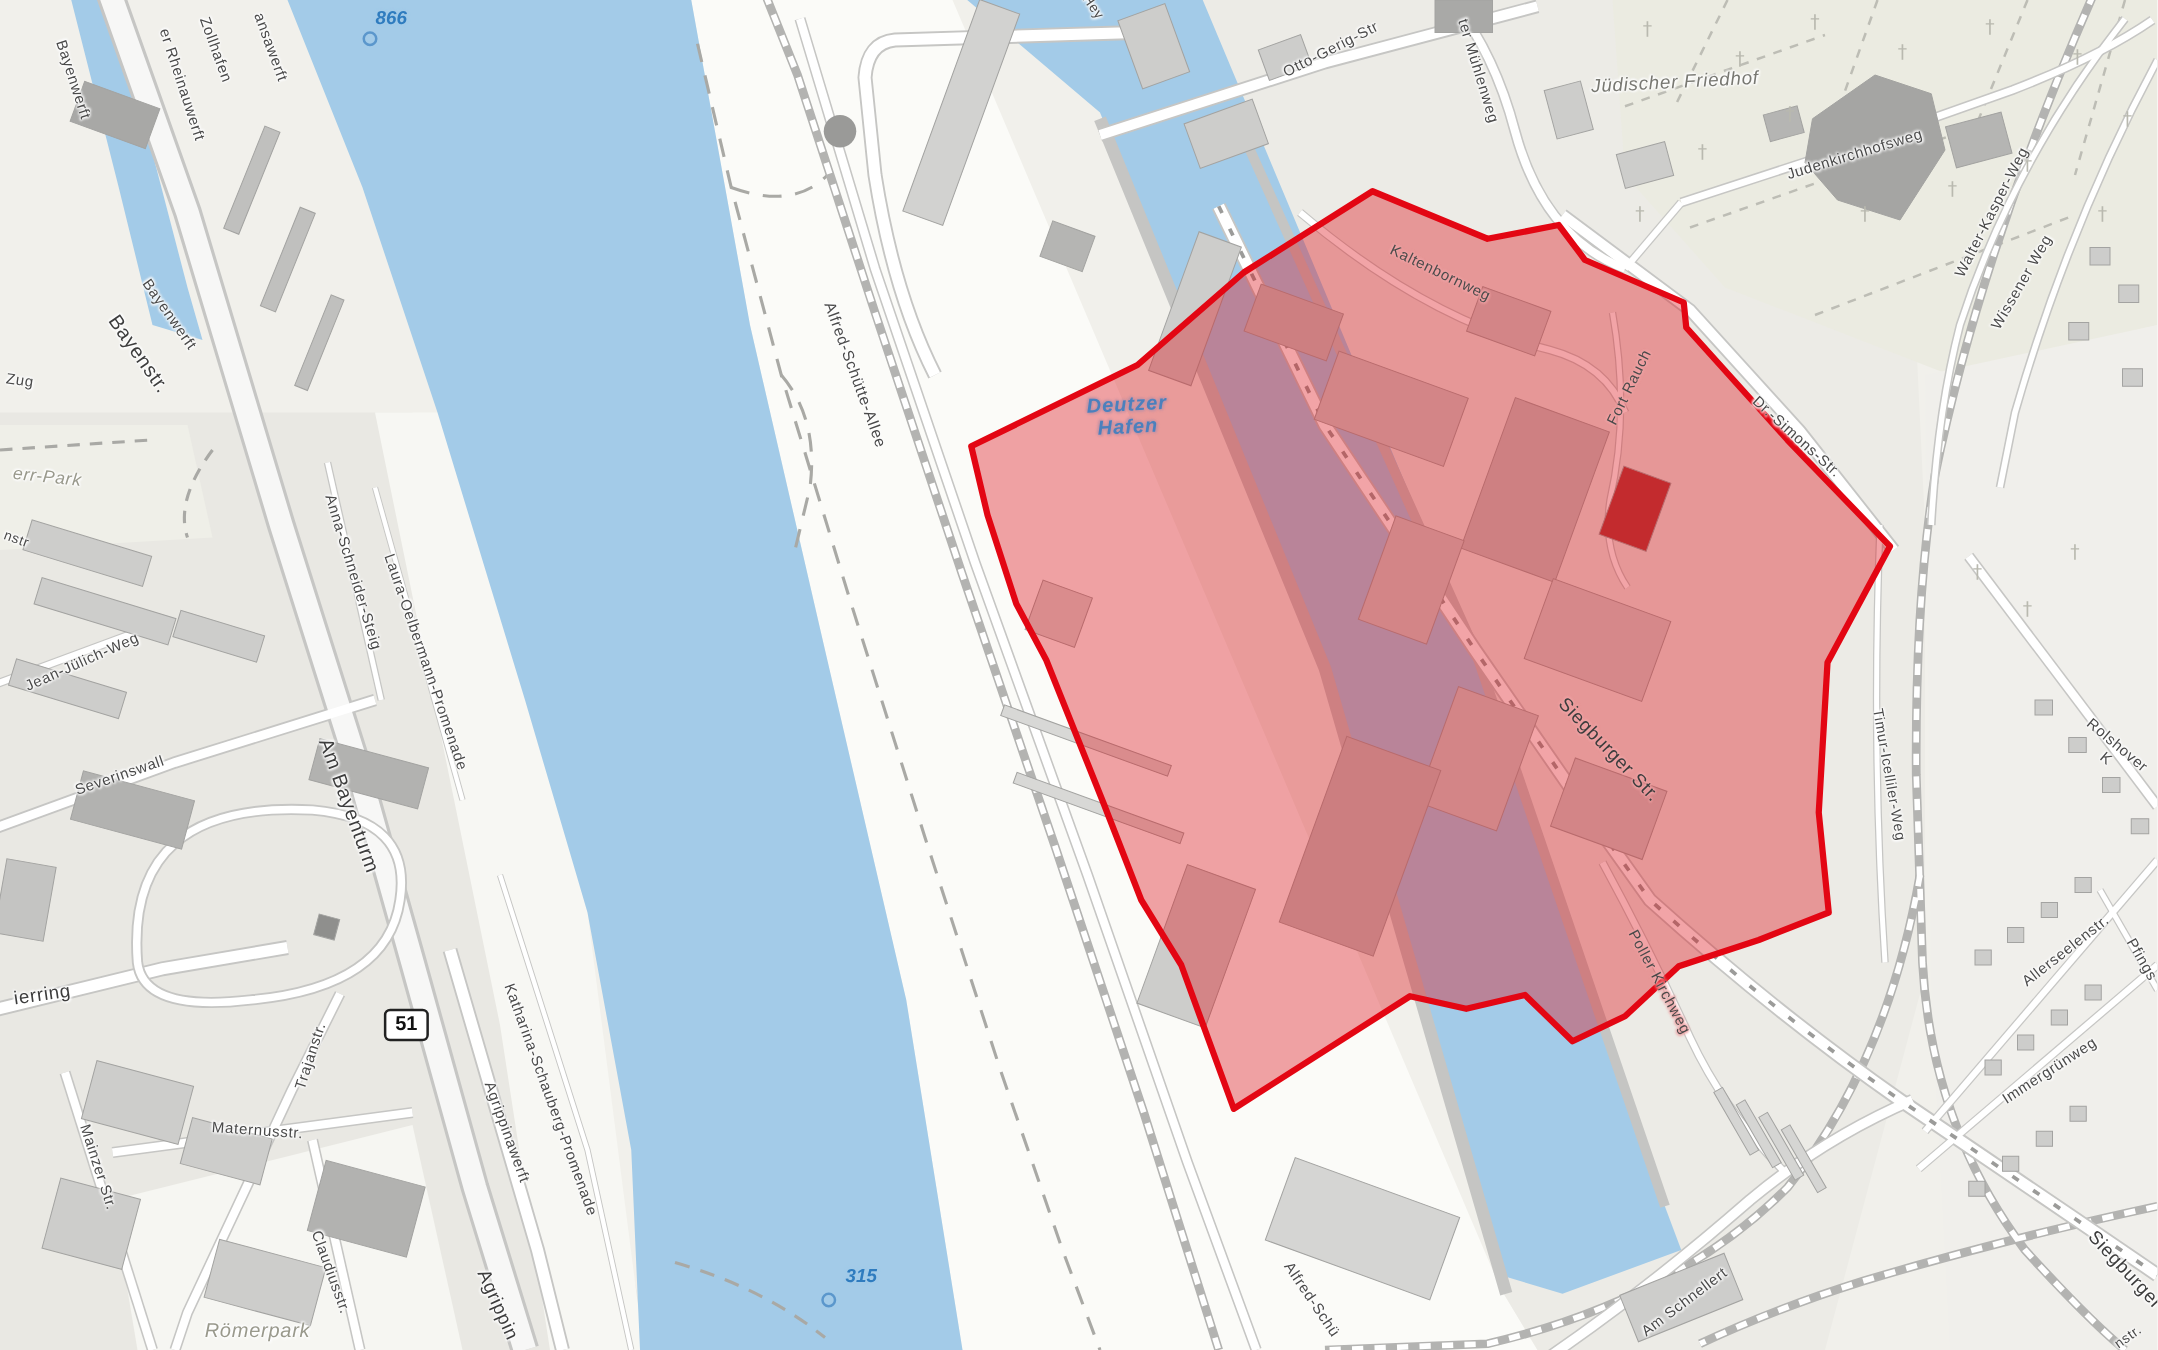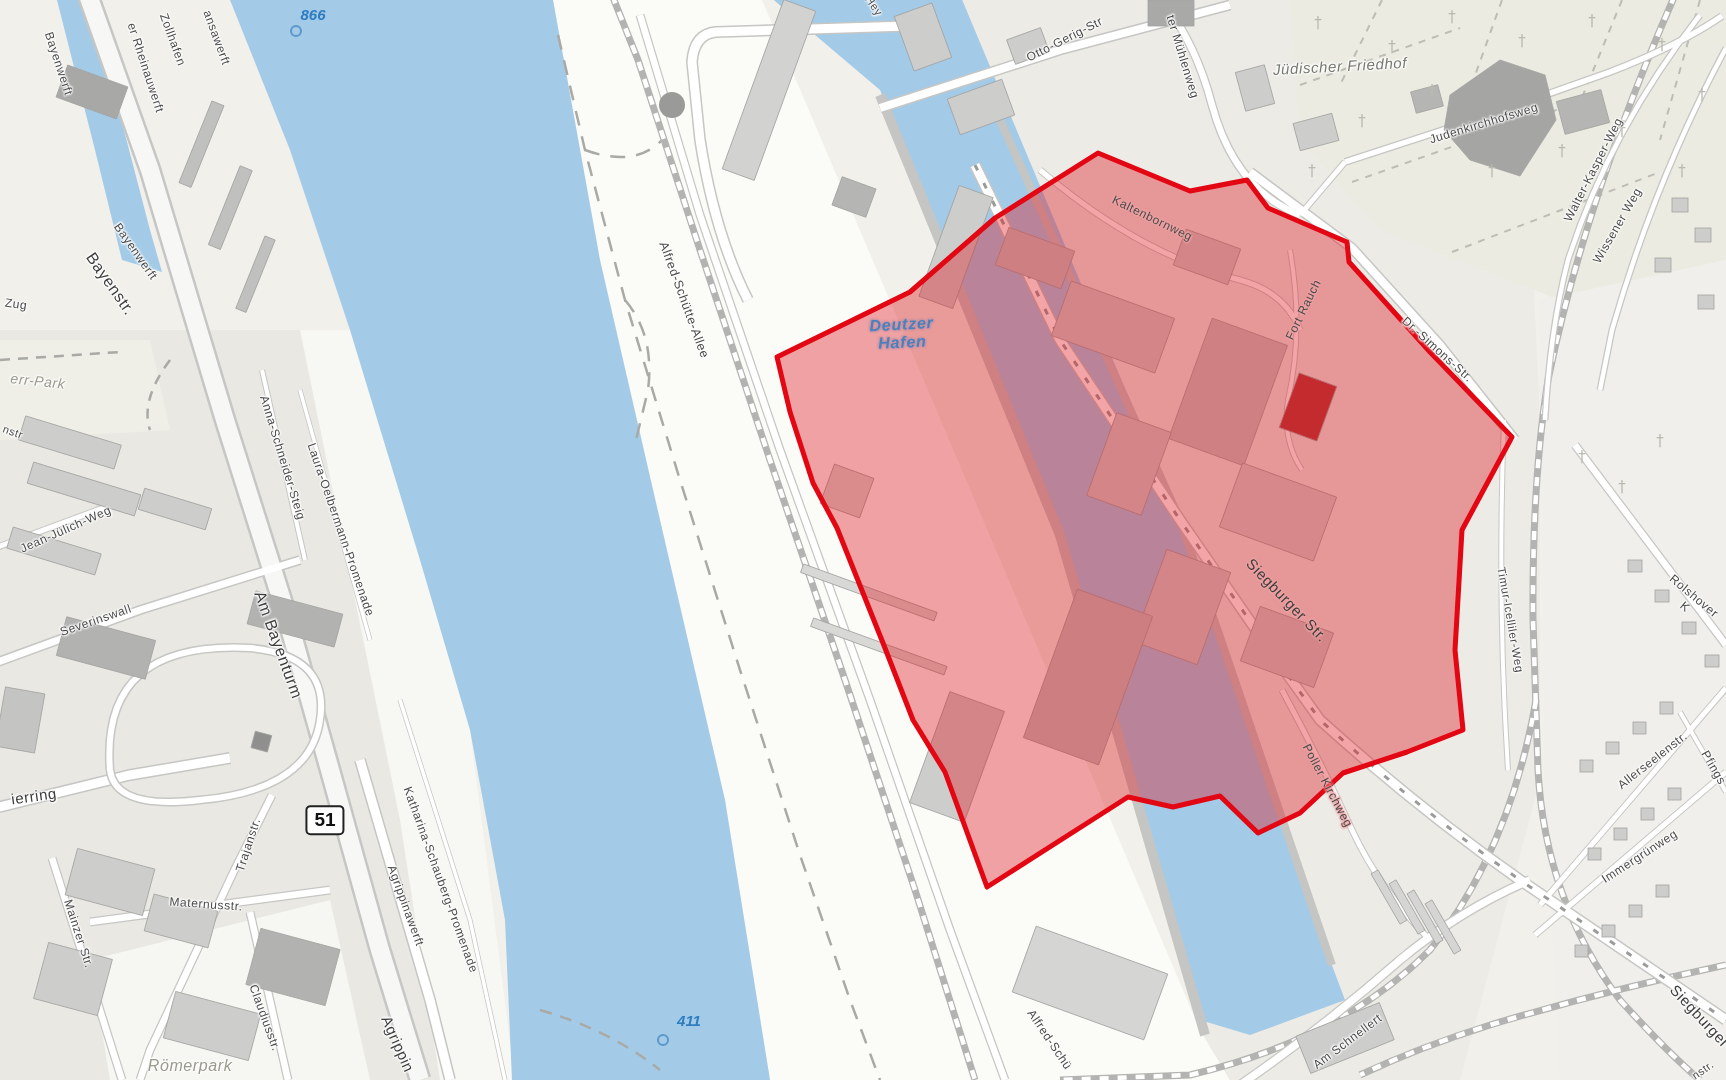--- a/index.html
+++ b/index.html
@@ -24,21 +24,21 @@
   .kind-cemetery{color:#787872;font-style:italic;}
   .kind-water{color:#4b80bd;font-style:italic;font-weight:bold;letter-spacing:.8px;}
   .kind-km{color:#2f7cbf;font-style:italic;font-weight:bold;letter-spacing:0;}
   .km-ring{
     position:absolute;width:8px;height:8px;border:2px solid #5b97cc;border-radius:50%;
     transform:translate(-50%,-50%);background:transparent;
   }
   #route-badge{
     position:absolute;transform:translate(-50%,-50%);
     background:#ffffff;border:2.5px solid #222;border-radius:5px;
-    font-weight:bold;font-size:19px;color:#111;padding:1px 7px;line-height:1.25;
+    font-weight:bold;font-size:16px;color:#111;padding:1px 7px;line-height:1.25;
   }
 </style>
 </head>
 <body>
 
 <div id="map">
   <svg width="1726" height="1080" viewBox="0 0 1726 1080">
 
     <g>
       <rect x="0" y="0" width="1726" height="1080" fill="#f1f0eb"></rect>
@@ -298,21 +298,21 @@
       <div class="map-label kind-street halo-white" style="left: 66px; top: 530px; font-size: 12px; transform: translate(-50%, -50%) rotate(-24deg);">Jean-Jülich-Weg</div>
       <div class="map-label kind-street halo-white" style="left: 96px; top: 621px; font-size: 12px; transform: translate(-50%, -50%) rotate(-19deg);">Severinswall</div>
       <div class="map-label kind-street halo-white" style="left: 282px; top: 458px; font-size: 12px; transform: translate(-50%, -50%) rotate(73deg);">Anna-Schneider-Steig</div>
       <div class="map-label kind-street halo-white" style="left: 340px; top: 530px; font-size: 12px; transform: translate(-50%, -50%) rotate(71deg);">Laura-Oelbermann-Promenade</div>
       <div class="map-label kind-major halo-white" style="left: 278px; top: 645px; font-size: 16px; transform: translate(-50%, -50%) rotate(70deg);">Am Bayenturm</div>
       <div class="map-label kind-major halo-white" style="left: 34px; top: 796px; font-size: 15px; transform: translate(-50%, -50%) rotate(-8deg);">ierring</div>
       <div class="map-label kind-street halo-white" style="left: 249px; top: 845px; font-size: 12px; transform: translate(-50%, -50%) rotate(-72deg);">Trajanstr.</div>
       <div class="map-label kind-street halo-white" style="left: 206px; top: 905px; font-size: 12px; transform: translate(-50%, -50%) rotate(4deg);">Maternusstr.</div>
       <div class="map-label kind-street halo-white" style="left: 78px; top: 934px; font-size: 12px; transform: translate(-50%, -50%) rotate(72deg);">Mainzer Str.</div>
       <div class="map-label kind-street halo-white" style="left: 264px; top: 1018px; font-size: 12px; transform: translate(-50%, -50%) rotate(70deg);">Claudiusstr.</div>
-      <div class="map-label kind-park halo-white" style="left: 190px; top: 1066px; font-size: 16px; transform: translate(-50%, -50%) rotate(0deg);">Römerpark</div>
+      <div class="map-label kind-park halo-white" style="left: 206px; top: 1066px; font-size: 16px; transform: translate(-50%, -50%) rotate(0deg);">Römerpark</div>
       <div class="map-label kind-street halo-white" style="left: 405px; top: 906px; font-size: 12px; transform: translate(-50%, -50%) rotate(70deg);">Agrippinawerft</div>
       <div class="map-label kind-street halo-white" style="left: 440px; top: 880px; font-size: 12px; transform: translate(-50%, -50%) rotate(70deg);">Katharina-Schauberg-Promenade</div>
       <div class="map-label kind-major halo-white" style="left: 398px; top: 1044px; font-size: 15px; transform: translate(-50%, -50%) rotate(66deg);">Agrippin</div>
       <div class="map-label kind-street halo-white" style="left: 684px; top: 300px; font-size: 12.5px; transform: translate(-50%, -50%) rotate(70deg);">Alfred-Schütte-Allee</div>
       <div class="map-label kind-street halo-white" style="left: 1049px; top: 1040px; font-size: 12px; transform: translate(-50%, -50%) rotate(56deg);">Alfred-Schü</div>
       <div class="map-label kind-street halo-white" style="left: 1348px; top: 1042px; font-size: 12px; transform: translate(-50%, -50%) rotate(-37deg);">Am Schnellert</div>
       <div class="map-label kind-street halo-white" style="left: 1640px; top: 857px; font-size: 12px; transform: translate(-50%, -50%) rotate(-33deg);">Immergrünweg</div>
       <div class="map-label kind-street halo-white" style="left: 1653px; top: 761px; font-size: 12px; transform: translate(-50%, -50%) rotate(-38deg);">Allerseelenstr.</div>
       <div class="map-label kind-street halo-white" style="left: 1713px; top: 768px; font-size: 12px; transform: translate(-50%, -50%) rotate(60deg);">Pfings</div>
       <div class="map-label kind-street halo-white" style="left: 1689px; top: 602px; font-size: 12px; transform: translate(-50%, -50%) rotate(40deg);">Rolshover K</div>
@@ -328,18 +328,18 @@
 Hafen</div>
       <div class="map-label kind-cemetery halo-white" style="left: 1340px; top: 66px; font-size: 15px; transform: translate(-50%, -50%) rotate(-3deg);">Jüdischer Friedhof</div>
       <div class="map-label kind-street halo-white" style="left: 1484px; top: 124px; font-size: 12px; transform: translate(-50%, -50%) rotate(-17deg);">Judenkirchhofsweg</div>
       <div class="map-label kind-street halo-white" style="left: 1594px; top: 170px; font-size: 12px; transform: translate(-50%, -50%) rotate(-63deg);">Walter-Kasper-Weg</div>
       <div class="map-label kind-street halo-white" style="left: 1618px; top: 226px; font-size: 12px; transform: translate(-50%, -50%) rotate(-60deg);">Wissener Weg</div>
       <div class="map-label kind-street halo-white" style="left: 1065px; top: 40px; font-size: 12px; transform: translate(-50%, -50%) rotate(-27deg);">Otto-Gerig-Str</div>
       <div class="map-label kind-street halo-white" style="left: 1182px; top: 57px; font-size: 12px; transform: translate(-50%, -50%) rotate(73deg);">ter Mühlenweg</div>
       <div class="map-label kind-street halo-white" style="left: 874px; top: 6px; font-size: 11px; transform: translate(-50%, -50%) rotate(55deg);">Hey</div>
       <div class="map-label kind-km halo-water" style="left: 313px; top: 15px; font-size: 15px; transform: translate(-50%, -50%);">866</div>
       <div class="km-ring" style="left: 296px; top: 31px;"></div>
-      <div class="map-label kind-km halo-water" style="left: 689px; top: 1021px; font-size: 15px; transform: translate(-50%, -50%);">411</div>
+      <div class="map-label kind-km halo-water" style="left: 689px; top: 1021px; font-size: 15px; transform: translate(-50%, -50%);">315</div>
       <div class="km-ring" style="left: 663px; top: 1040px;"></div>
     </div>
 
   <div id="route-badge" style="left: 325px; top: 820px;">51</div>
 </div>
 
 </body></html>

